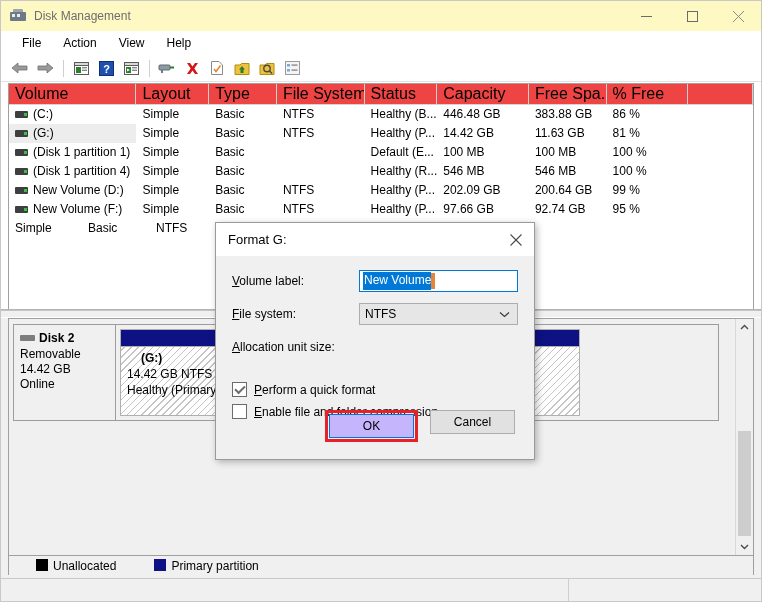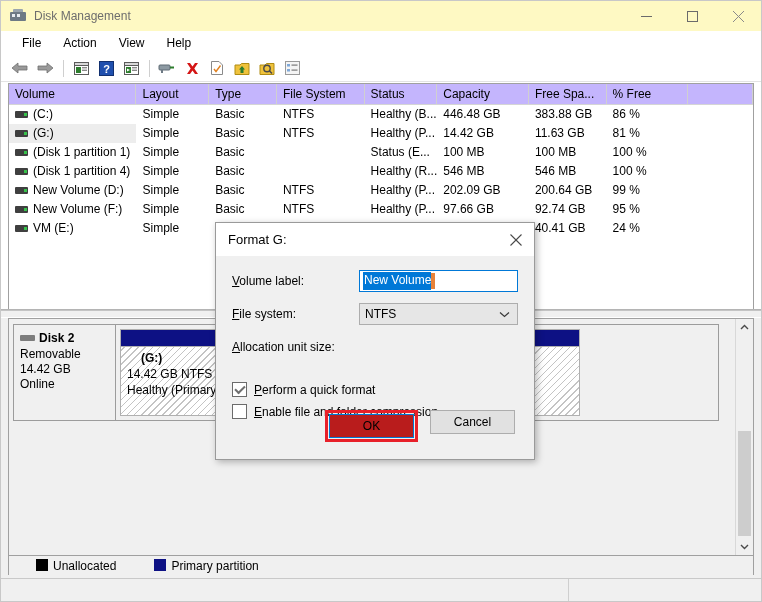--- a/index.html
+++ b/index.html
@@ -132,29 +132,29 @@
     box-sizing: border-box;
     overflow: hidden;
   }
   .lv-header {
     display: flex;
     height: 20px;
     background: #f0f0f0;
     border-bottom: 1px solid #d5d5d5;
   }
   .lv-th {
-    font-size: 12px;
+    font-size: 16px;
     color: #000;
     padding-left: 6px;
     line-height: 20px;
     border-right: 1px solid #d0d0d0;
     box-sizing: border-box;
     white-space: nowrap;
     overflow: hidden;
-    background: #c4b5fd;
+    background: #ef4444;
   }
   .lv-row {
     display: flex;
     height: 19px;
     align-items: center;
   }
   .lv-row.sel .lv-td.c0 { background: #ededed; }
   .lv-td {
     font-size: 12px;
     color: #000;
@@ -436,21 +436,21 @@
     width: 85px; height: 24px;
     background: #e1e1e1;
     border: 1px solid #adadad;
     box-sizing: border-box;
     font-size: 12px;
     display: flex; align-items: center; justify-content: center;
     margin-left: 12px;
   }
   .dbtn.ok {
     border: 1px solid #0078d7;
-    background: #b91c1c;
+    background: #c4b5fd;
   }
   .ok-wrap {
     border: 3px solid #e8202a;
     padding: 1px;
     display: inline-block;
     line-height: 0;
   }
 </style>
 </head>
 <body>
@@ -615,21 +615,21 @@
             <div class="lv-td" style="width: 65px;"></div>
           </div>
           <div class="lv-row">
             <div class="lv-td c0 vol-cell" style="width: 128px;">
               <span class="vol-icon"></span>
               <span>(Disk 1 partition 1)</span>
             </div>
             <div class="lv-td c1" style="width: 73px;">Simple</div>
             <div class="lv-td c2" style="width: 68px;">Basic</div>
             <div class="lv-td c3" style="width: 88px;"></div>
-            <div class="lv-td c4" style="width: 73px;">Status (E...</div>
+            <div class="lv-td c4" style="width: 73px;">Default (E...</div>
             <div class="lv-td c5" style="width: 92px;">100 MB</div>
             <div class="lv-td c6" style="width: 78px;">100 MB</div>
             <div class="lv-td c7" style="width: 82px;">100 %</div>
             <div class="lv-td" style="width: 65px;"></div>
           </div>
           <div class="lv-row">
             <div class="lv-td c0 vol-cell" style="width: 128px;">
               <span class="vol-icon"></span>
               <span>(Disk 1 partition 4)</span>
             </div>
@@ -664,24 +664,20 @@
             <div class="lv-td c1" style="width: 73px;">Simple</div>
             <div class="lv-td c2" style="width: 68px;">Basic</div>
             <div class="lv-td c3" style="width: 88px;">NTFS</div>
             <div class="lv-td c4" style="width: 73px;">Healthy (P...</div>
             <div class="lv-td c5" style="width: 92px;">97.66 GB</div>
             <div class="lv-td c6" style="width: 78px;">92.74 GB</div>
             <div class="lv-td c7" style="width: 82px;">95 %</div>
             <div class="lv-td" style="width: 65px;"></div>
           </div>
           <div class="lv-row">
-            <div class="lv-td c0 vol-cell" style="width: 128px;">
-              <span class="vol-icon"></span>
-              <span>VM (E:)</span>
-            </div>
             <div class="lv-td c1" style="width: 73px;">Simple</div>
             <div class="lv-td c2" style="width: 68px;">Basic</div>
             <div class="lv-td c3" style="width: 88px;">NTFS</div>
             <div class="lv-td c4" style="width: 73px;">Healthy (P...</div>
             <div class="lv-td c5" style="width: 92px;">166.02 GB</div>
             <div class="lv-td c6" style="width: 78px;">40.41 GB</div>
             <div class="lv-td c7" style="width: 82px;">24 %</div>
             <div class="lv-td" style="width: 65px;"></div>
           </div>
         </div>

